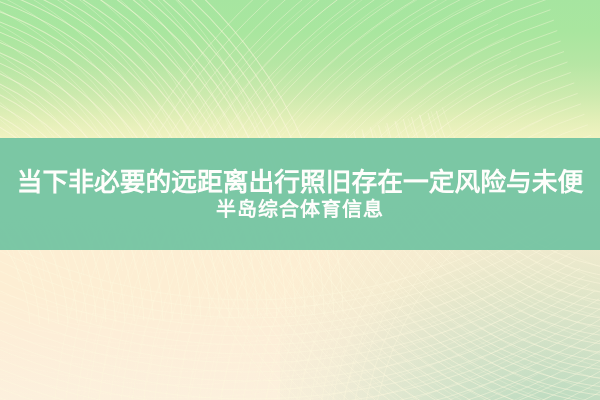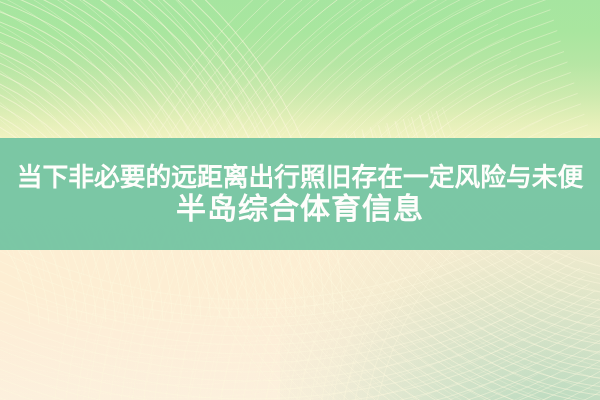--- a/index.html
+++ b/index.html
@@ -85,21 +85,21 @@
   }
 
   .headline-line.line-1 {
     font-size: 26px;
     letter-spacing: 0px;
     margin: 0 0 2px 0;
     transform: scaleX(0.99);
   }
 
   .headline-line.line-2 {
-    font-size: 30px;
+    font-size: 20px;
     letter-spacing: 1px;
     margin: 2px 0 0 0;
   }
 </style>
 </head>
 <body>
 
 <div class="banner">
 
   <div class="bg-gradient"></div>

